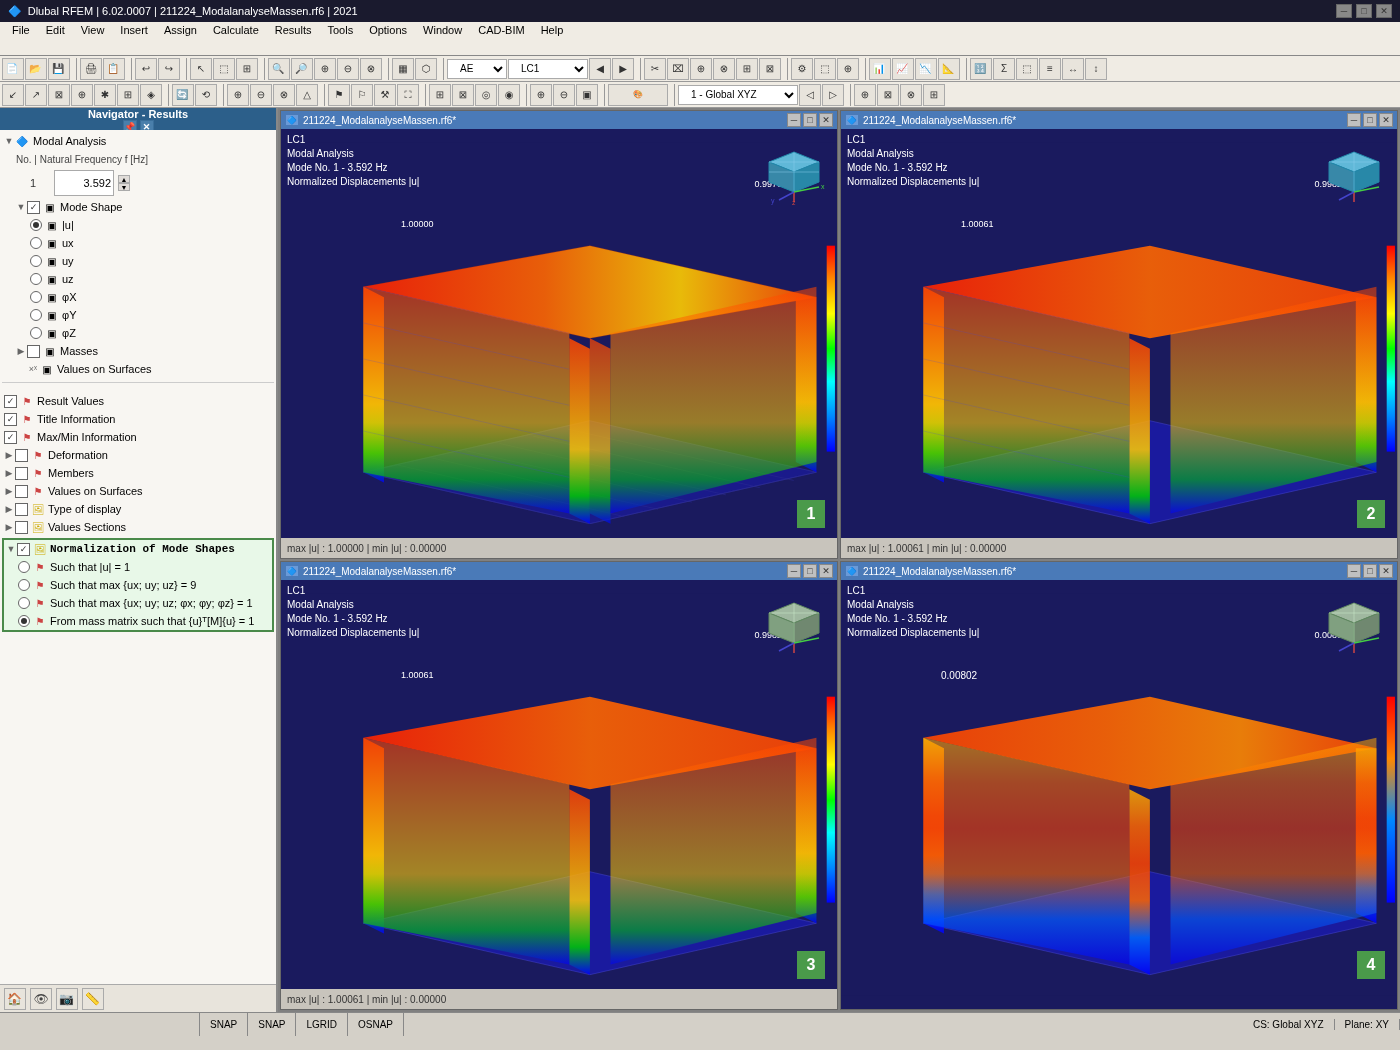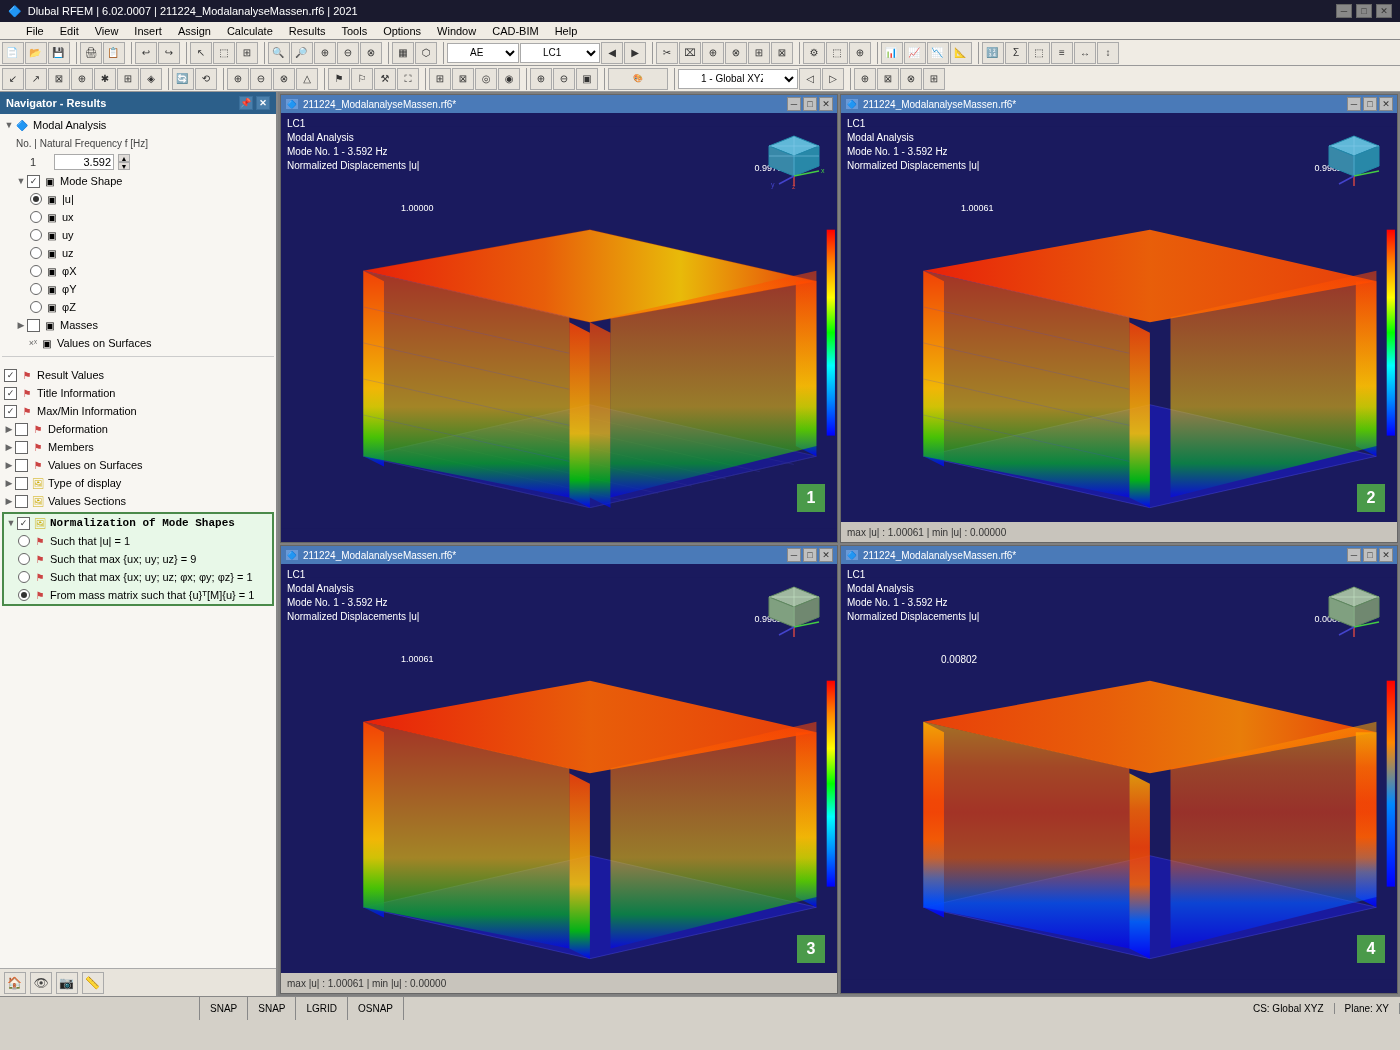--- a/index.html
+++ b/index.html
@@ -5,54 +5,54 @@
     * { box-sizing: border-box; margin: 0; padding: 0; }
     body { font-family: 'Segoe UI', Arial, sans-serif; font-size: 11px; background: #d4d0c8; overflow: hidden; width: 1400px; height: 1050px; }
     
     
     .title-bar { background: #1a1a2e; color: white; height: 22px; display: flex; align-items: center; justify-content: space-between; padding: 0 8px; font-size: 11px; }
     .title-bar-left { display: flex; align-items: center; gap: 6px; }
     .title-bar-right { display: flex; gap: 4px; }
     .title-btn { width: 16px; height: 14px; background: #888; border: 1px solid #666; cursor: pointer; font-size: 9px; display: flex; align-items: center; justify-content: center; color: #333; }
     
     
-    .menu-bar { background: #f0ece4; height: 18px; display: flex; align-items: flex-end; border-bottom: 1px solid #888; padding: 0 18px; }
+    .menu-bar { background: #f0ece4; height: 34px; display: flex; align-items: flex-start; border-bottom: 1px solid #888; padding: 0 4px; }
     .menu-item { padding: 2px 8px; cursor: pointer; font-size: 11px; color: #000; }
     
     
     .toolbar { background: #f0ece4; height: 26px; display: flex; align-items: center; border-bottom: 1px solid #999; padding: 0 2px; gap: 1px; flex-wrap: nowrap; overflow: hidden; }
     .tb-btn { width: 22px; height: 22px; background: #e8e4dc; border: 1px solid #aaa; cursor: pointer; display: flex; align-items: center; justify-content: center; font-size: 10px; color: #333; }
     .tb-sep { width: 4px; height: 22px; border-right: 1px solid #999; margin: 0 2px; }
-    .tb-combo { height: 20px; font-size: 10px; background: white; border: 1px solid #aaa; padding: 0 18px; min-width: 60px; }
+    .tb-combo { height: 20px; font-size: 10px; background: white; border: 1px solid #aaa; padding: 0 8px; min-width: 60px; }
     
     
     .main-area { display: flex; height: calc(1050px - 22px - 22px - 26px - 26px - 26px - 24px); }
     
     
     .navigator { width: 278px; background: #f0ece4; border-right: 2px solid #888; display: flex; flex-direction: column; overflow: hidden; }
-    .nav-header { background: #2c5f8a; color: white; height: 22px; display: flex; align-items: center; justify-content: space-between; padding: 0 6px; font-size: 11px; font-weight: bold; }
+    .nav-header { background: #2c5f8a; color: white; height: 22px; display: flex; align-items: center; justify-content: space-between; padding: 0 6px; font-size: 11px; font-weight: bold; flex-direction: column; }
     .nav-header-right { display: flex; gap: 3px; }
     .nav-header-btn { width: 14px; height: 14px; background: #4a7fab; border: 1px solid #3a6f9b; cursor: pointer; display: flex; align-items: center; justify-content: center; font-size: 9px; color: white; }
     .nav-body { flex: 1; overflow-y: auto; background: #f8f6f2; padding: 2px; }
     .nav-item { display: flex; align-items: center; padding: 1px 2px; cursor: pointer; min-height: 18px; }
     .nav-indent-1 { padding-left: 14px; text-align: right; }
     .nav-indent-2 { padding-left: 28px; }
     .checkbox { width: 13px; height: 13px; border: 1px solid #666; background: white; display: inline-flex; align-items: center; justify-content: center; margin-right: 2px; font-size: 9px; flex-shrink: 0; }
     .checkbox.checked { background: white; }
     .checkbox.checked::after { content: '✓'; color: #333; }
     .radio { width: 12px; height: 12px; border-radius: 50%; border: 1px solid #666; background: white; display: inline-flex; align-items: center; justify-content: center; margin-right: 2px; flex-shrink: 0; }
     .radio.selected::after { content: ''; width: 6px; height: 6px; border-radius: 50%; background: #333; }
     .nav-icon { width: 16px; height: 14px; margin-right: 2px; display: inline-flex; align-items: center; justify-content: center; font-size: 10px; flex-shrink: 0; }
     .expand-arrow { width: 10px; height: 14px; display: inline-flex; align-items: center; justify-content: center; font-size: 9px; color: #666; flex-shrink: 0; margin-right: 1px; }
     .nav-label { font-size: 11px; color: #000; white-space: nowrap; }
     
     
     .freq-row { display: flex; align-items: center; padding: 2px 4px 2px 28px; gap: 4px; }
     .freq-num { width: 20px; font-size: 11px; color: #333; }
-    .freq-input { width: 60px; height: 16px; border: 1px solid #aaa; font-size: 11px; text-align: right; padding: 0 2px; }
+    .freq-input { width: 60px; height: 26px; border: 1px solid #aaa; font-size: 11px; text-align: right; padding: 0 2px; }
     .freq-arrows { display: flex; flex-direction: column; }
     .freq-arrow { width: 12px; height: 8px; background: #e0dcd8; border: 1px solid #aaa; font-size: 7px; display: flex; align-items: center; justify-content: center; cursor: pointer; }
     
     
     .viewport-area { flex: 1; background: #808080; display: grid; grid-template-columns: 1fr 1fr; grid-template-rows: 1fr 1fr; gap: 2px; padding: 2px; overflow: hidden; }
     
     
     .viewport { background: #1a1a5e; border: 1px solid #666; position: relative; display: flex; flex-direction: column; overflow: hidden; }
     .vp-titlebar { background: #4a7ab8; color: white; height: 18px; display: flex; align-items: center; justify-content: space-between; padding: 0 4px; font-size: 10px; flex-shrink: 0; }
     .vp-titlebar-left { display: flex; align-items: center; gap: 4px; }
@@ -522,20 +522,23 @@
             <line x1="35" y1="55" x2="35" y2="65" stroke="#cc4444" stroke-width="1.5"></line>
             <line x1="35" y1="55" x2="60" y2="50" stroke="#44cc44" stroke-width="1.5"></line>
             <line x1="35" y1="55" x2="20" y2="63" stroke="#4444cc" stroke-width="1.5"></line>
             <text x="33" y="68" font-size="7" fill="#cc4444">z</text>
             <text x="62" y="52" font-size="7" fill="#44cc44">x</text>
             <text x="12" y="66" font-size="7" fill="#4444cc">y</text>
           </svg>
         </div>
 
         <div class="vp-number">1</div>
+      </div>
+      <div class="vp-status">
+        <span>max |u| : 1.00000 | min |u| : 0.00000</span>
       </div>
     </div>
 
     <div class="viewport">
       <div class="vp-titlebar">
         <div class="vp-titlebar-left">
           <div class="vp-icon">🔷</div>
           <span>211224_ModalanalyseMassen.rf6*</span>
         </div>
         <div style="display:flex; gap:2px;">

